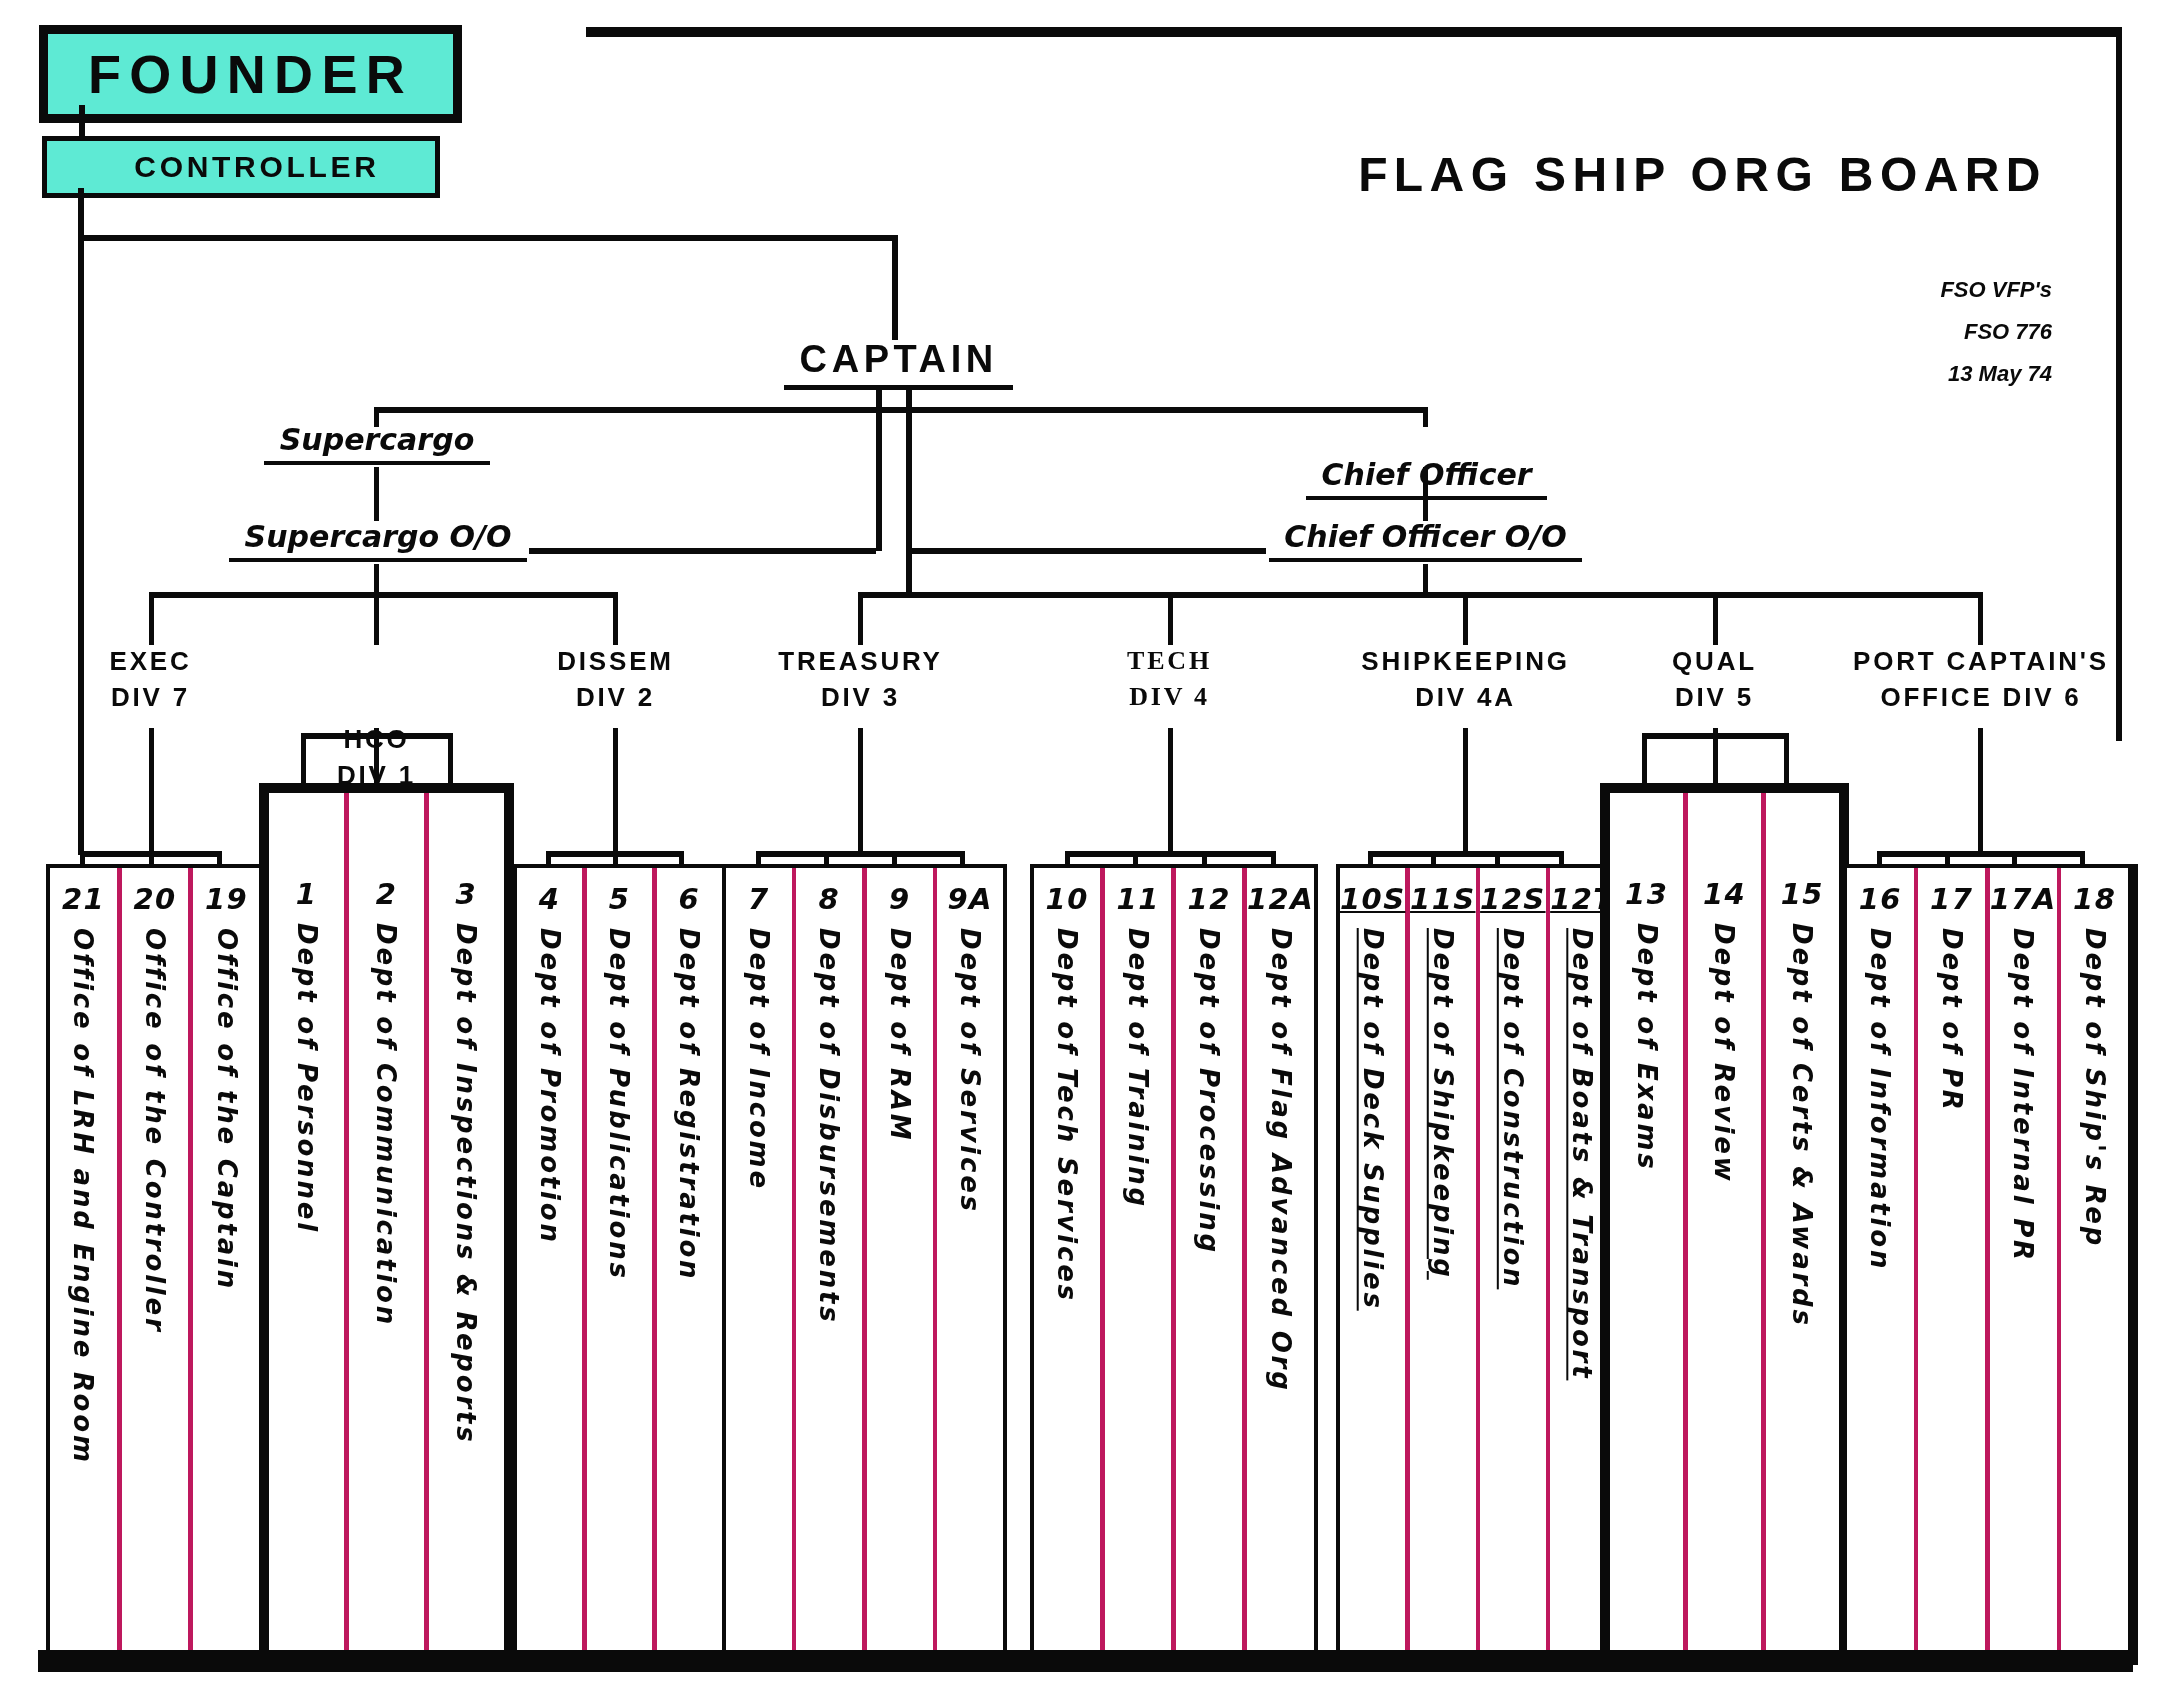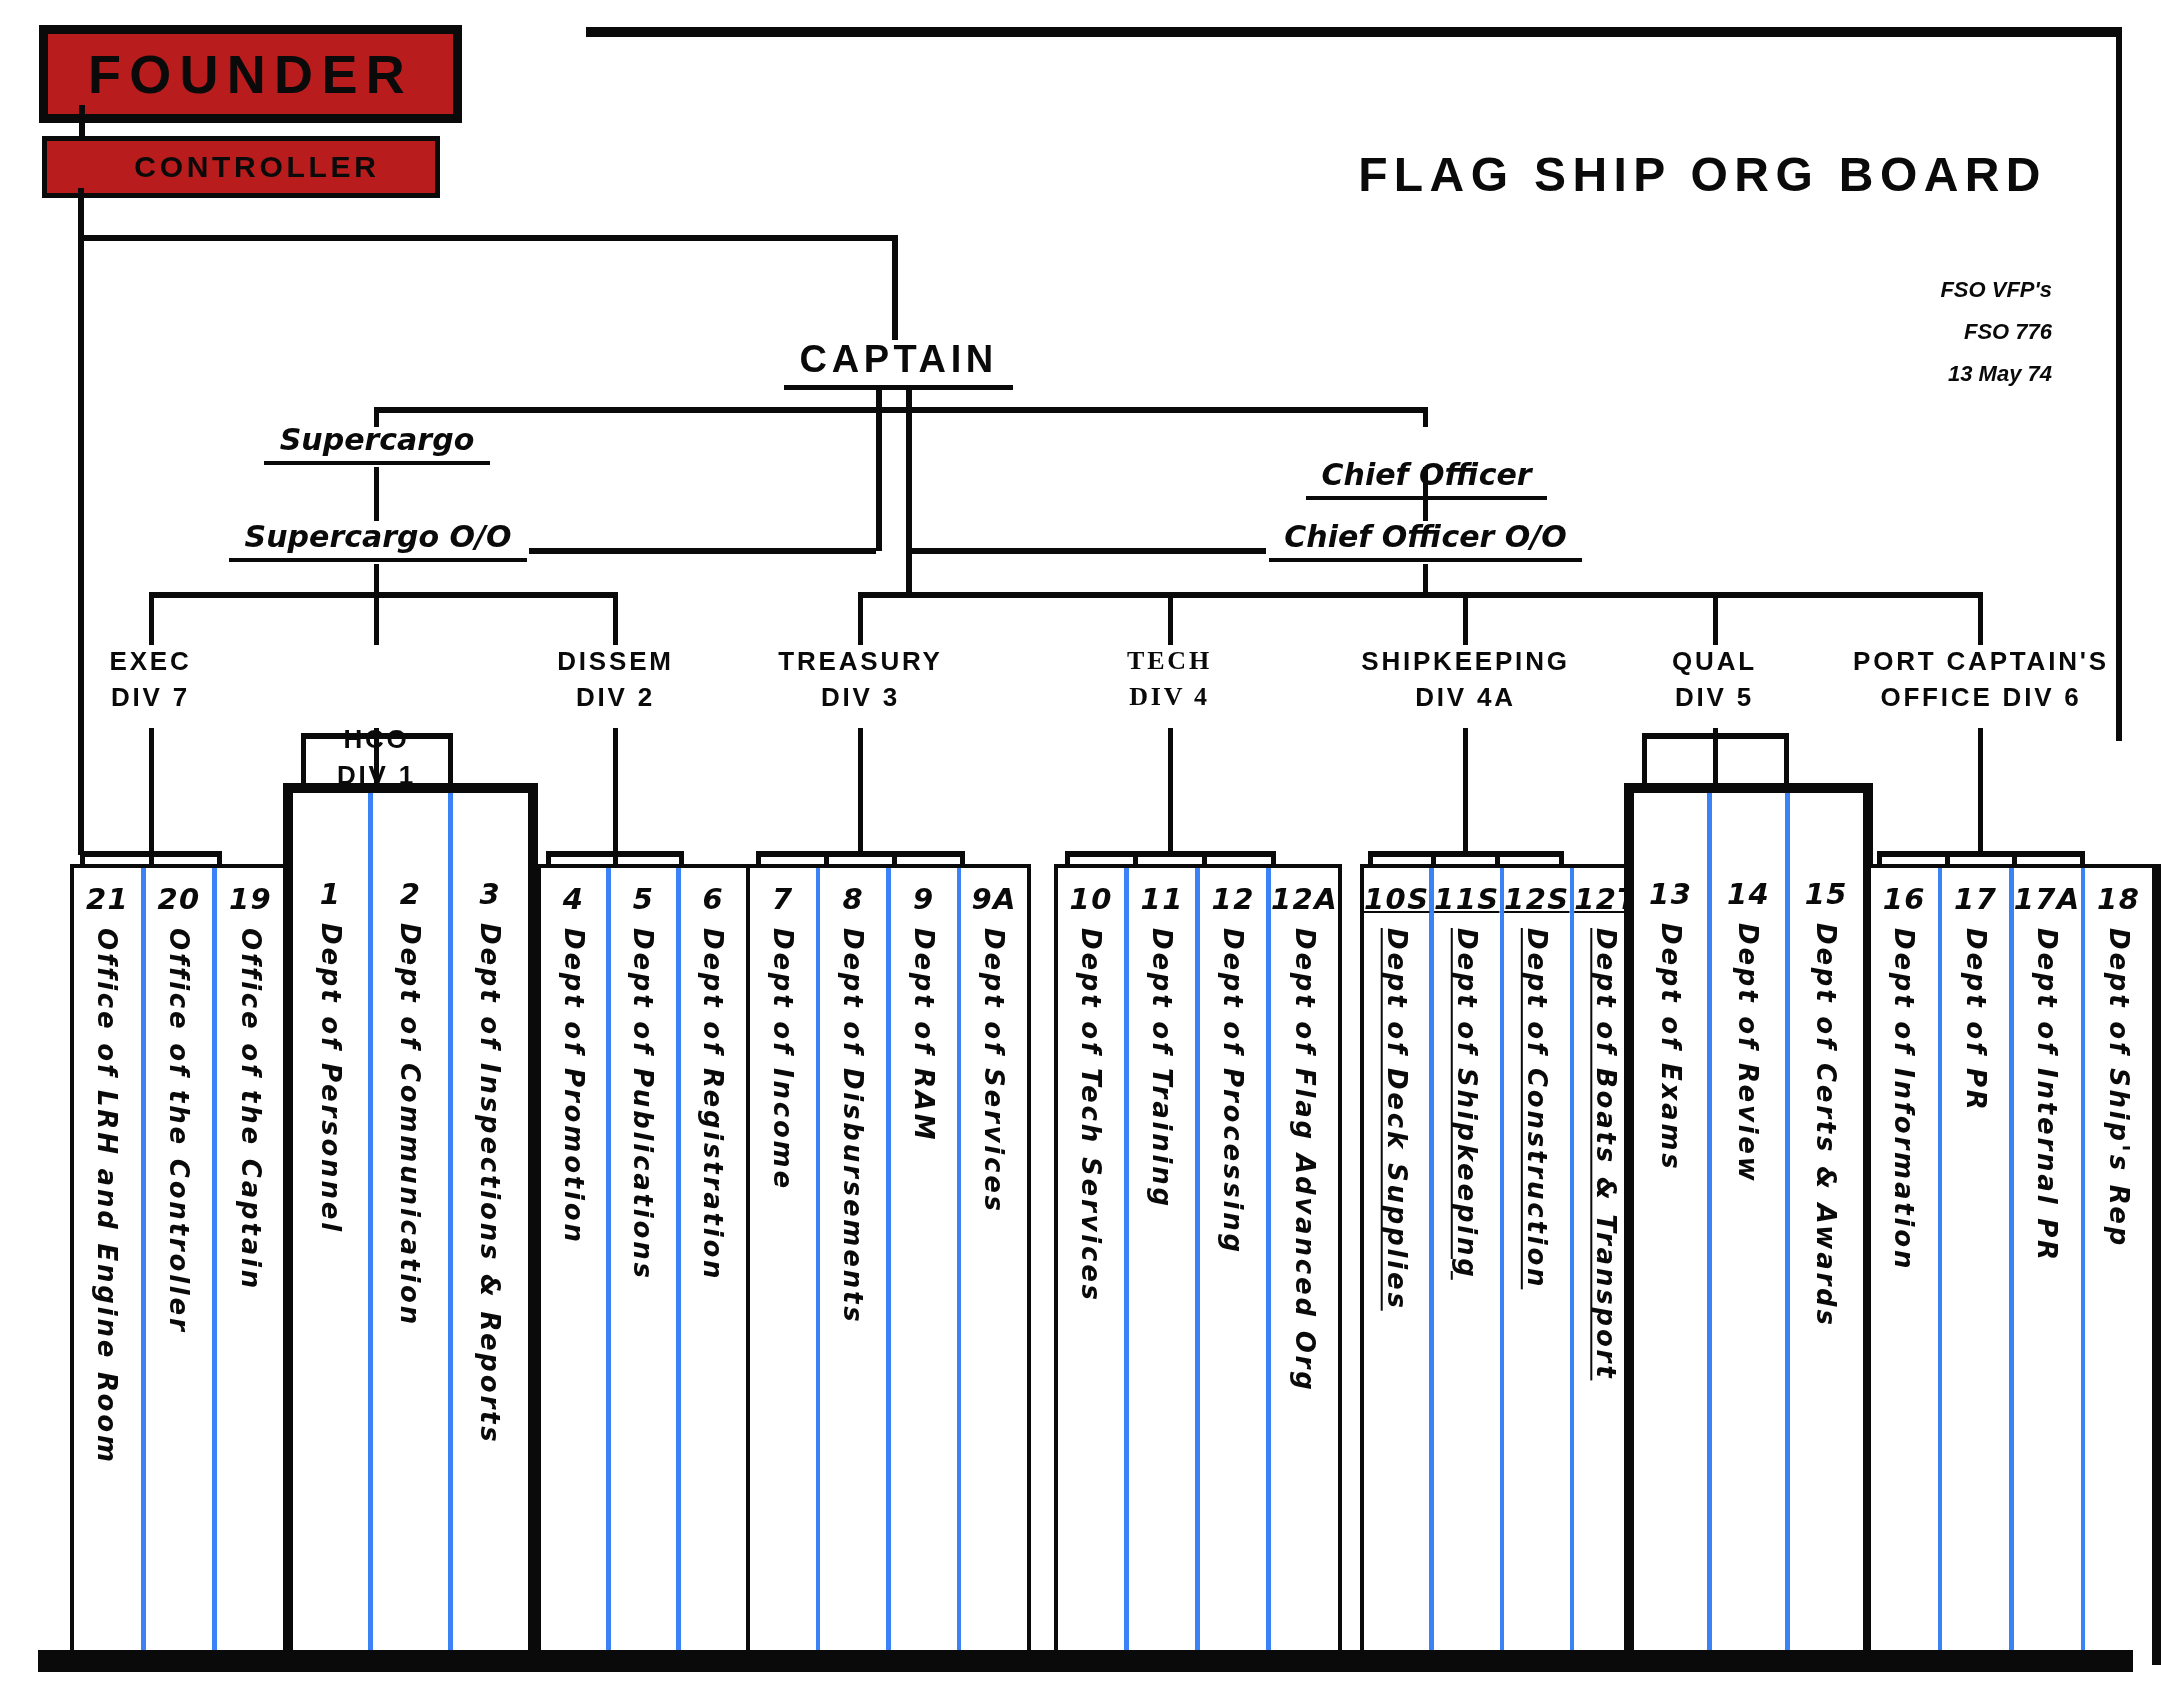--- a/index.html
+++ b/index.html
@@ -1,34 +1,34 @@
 <!DOCTYPE html>
 <html style="font-size:7.4px"><head>
 <meta charset="utf-8">
 <style>
   html,body{margin:0;padding:0;background:#ffffff;}
   .canvas{position:relative;width:2161px;height:1705px;background:#ffffff;color:#0a0a0a;
           font-family:"Liberation Sans", sans-serif;overflow:hidden;}
   .ln{position:absolute;background:#0a0a0a;}
-  .nodebox{position:absolute;border:solid #0a0a0a;background:#b91c1c;display:flex;align-items:center;justify-content:center;}
+  .nodebox{position:absolute;border:solid #0a0a0a;background:#5eead4;display:flex;align-items:center;justify-content:center;}
   #founder-box{left:39px;top:25px;width:405px;height:80px;border-width:9.2px;}
   #founder-box span{font-size:54px;font-weight:bold;letter-spacing:8.3px;}
   #controller-box{left:42px;top:136px;width:356px;height:52px;border-width:5.5px;padding-left:32px;}
   #controller-box span{font-size:30px;font-weight:bold;letter-spacing:3.7px;}
   .titleblock{position:absolute;left:1347px;top:147px;width:711px;text-align:center;}
   .title-main{font-size:48px;font-weight:bold;letter-spacing:6.4px;white-space:nowrap;}
   .titlenotes{position:absolute;left:1656px;top:269px;width:396px;text-align:right;font-style:italic;font-weight:bold;}
   .titlenotes div{font-size:22px;line-height:42px;}
   .hanglabel{position:absolute;text-align:center;white-space:nowrap;}
   .hanglabel .u{display:inline-block;border-bottom:4.6px solid #0a0a0a;padding:0 15.6px 3.7px 15.6px;}
   #captain-label{font-size:38px;font-weight:bold;letter-spacing:4.6px;}
   .script{font-style:italic;font-family:"DejaVu Sans", sans-serif;font-size:30px;font-weight:bold;}
   .divlabel{position:absolute;text-align:center;font-weight:bold;}
   .divlabel div{font-size:26px;letter-spacing:2.8px;line-height:36px;white-space:nowrap;}
-  .group{position:absolute;background:#3b82f6;display:flex;border:solid #0a0a0a;border-bottom:none;margin-left:24px;}
+  .group{position:absolute;background:#be185d;display:flex;border:solid #0a0a0a;border-bottom:none;}
   .group{gap:4.6px;}
   .group.thin{top:864px;height:797px;border-width:4.6px;}
   .group.thick{top:783px;height:878px;border-width:10px;}
   .group.thickright{border-right-width:10px;}
   .col{background:#ffffff;flex:1;display:flex;flex-direction:column;align-items:center;}
   .group.thin .col{padding-top:14px;}
   .group.thick .col{padding-top:84px;}
   .dept-num{font-size:29px;font-weight:bold;font-style:italic;font-family:"DejaVu Sans", sans-serif;letter-spacing:1.4px;}
   .dept-label{margin-top:12px;writing-mode:vertical-rl;text-orientation:mixed;
               font-family:"DejaVu Sans", sans-serif;font-style:italic;font-weight:bold;

